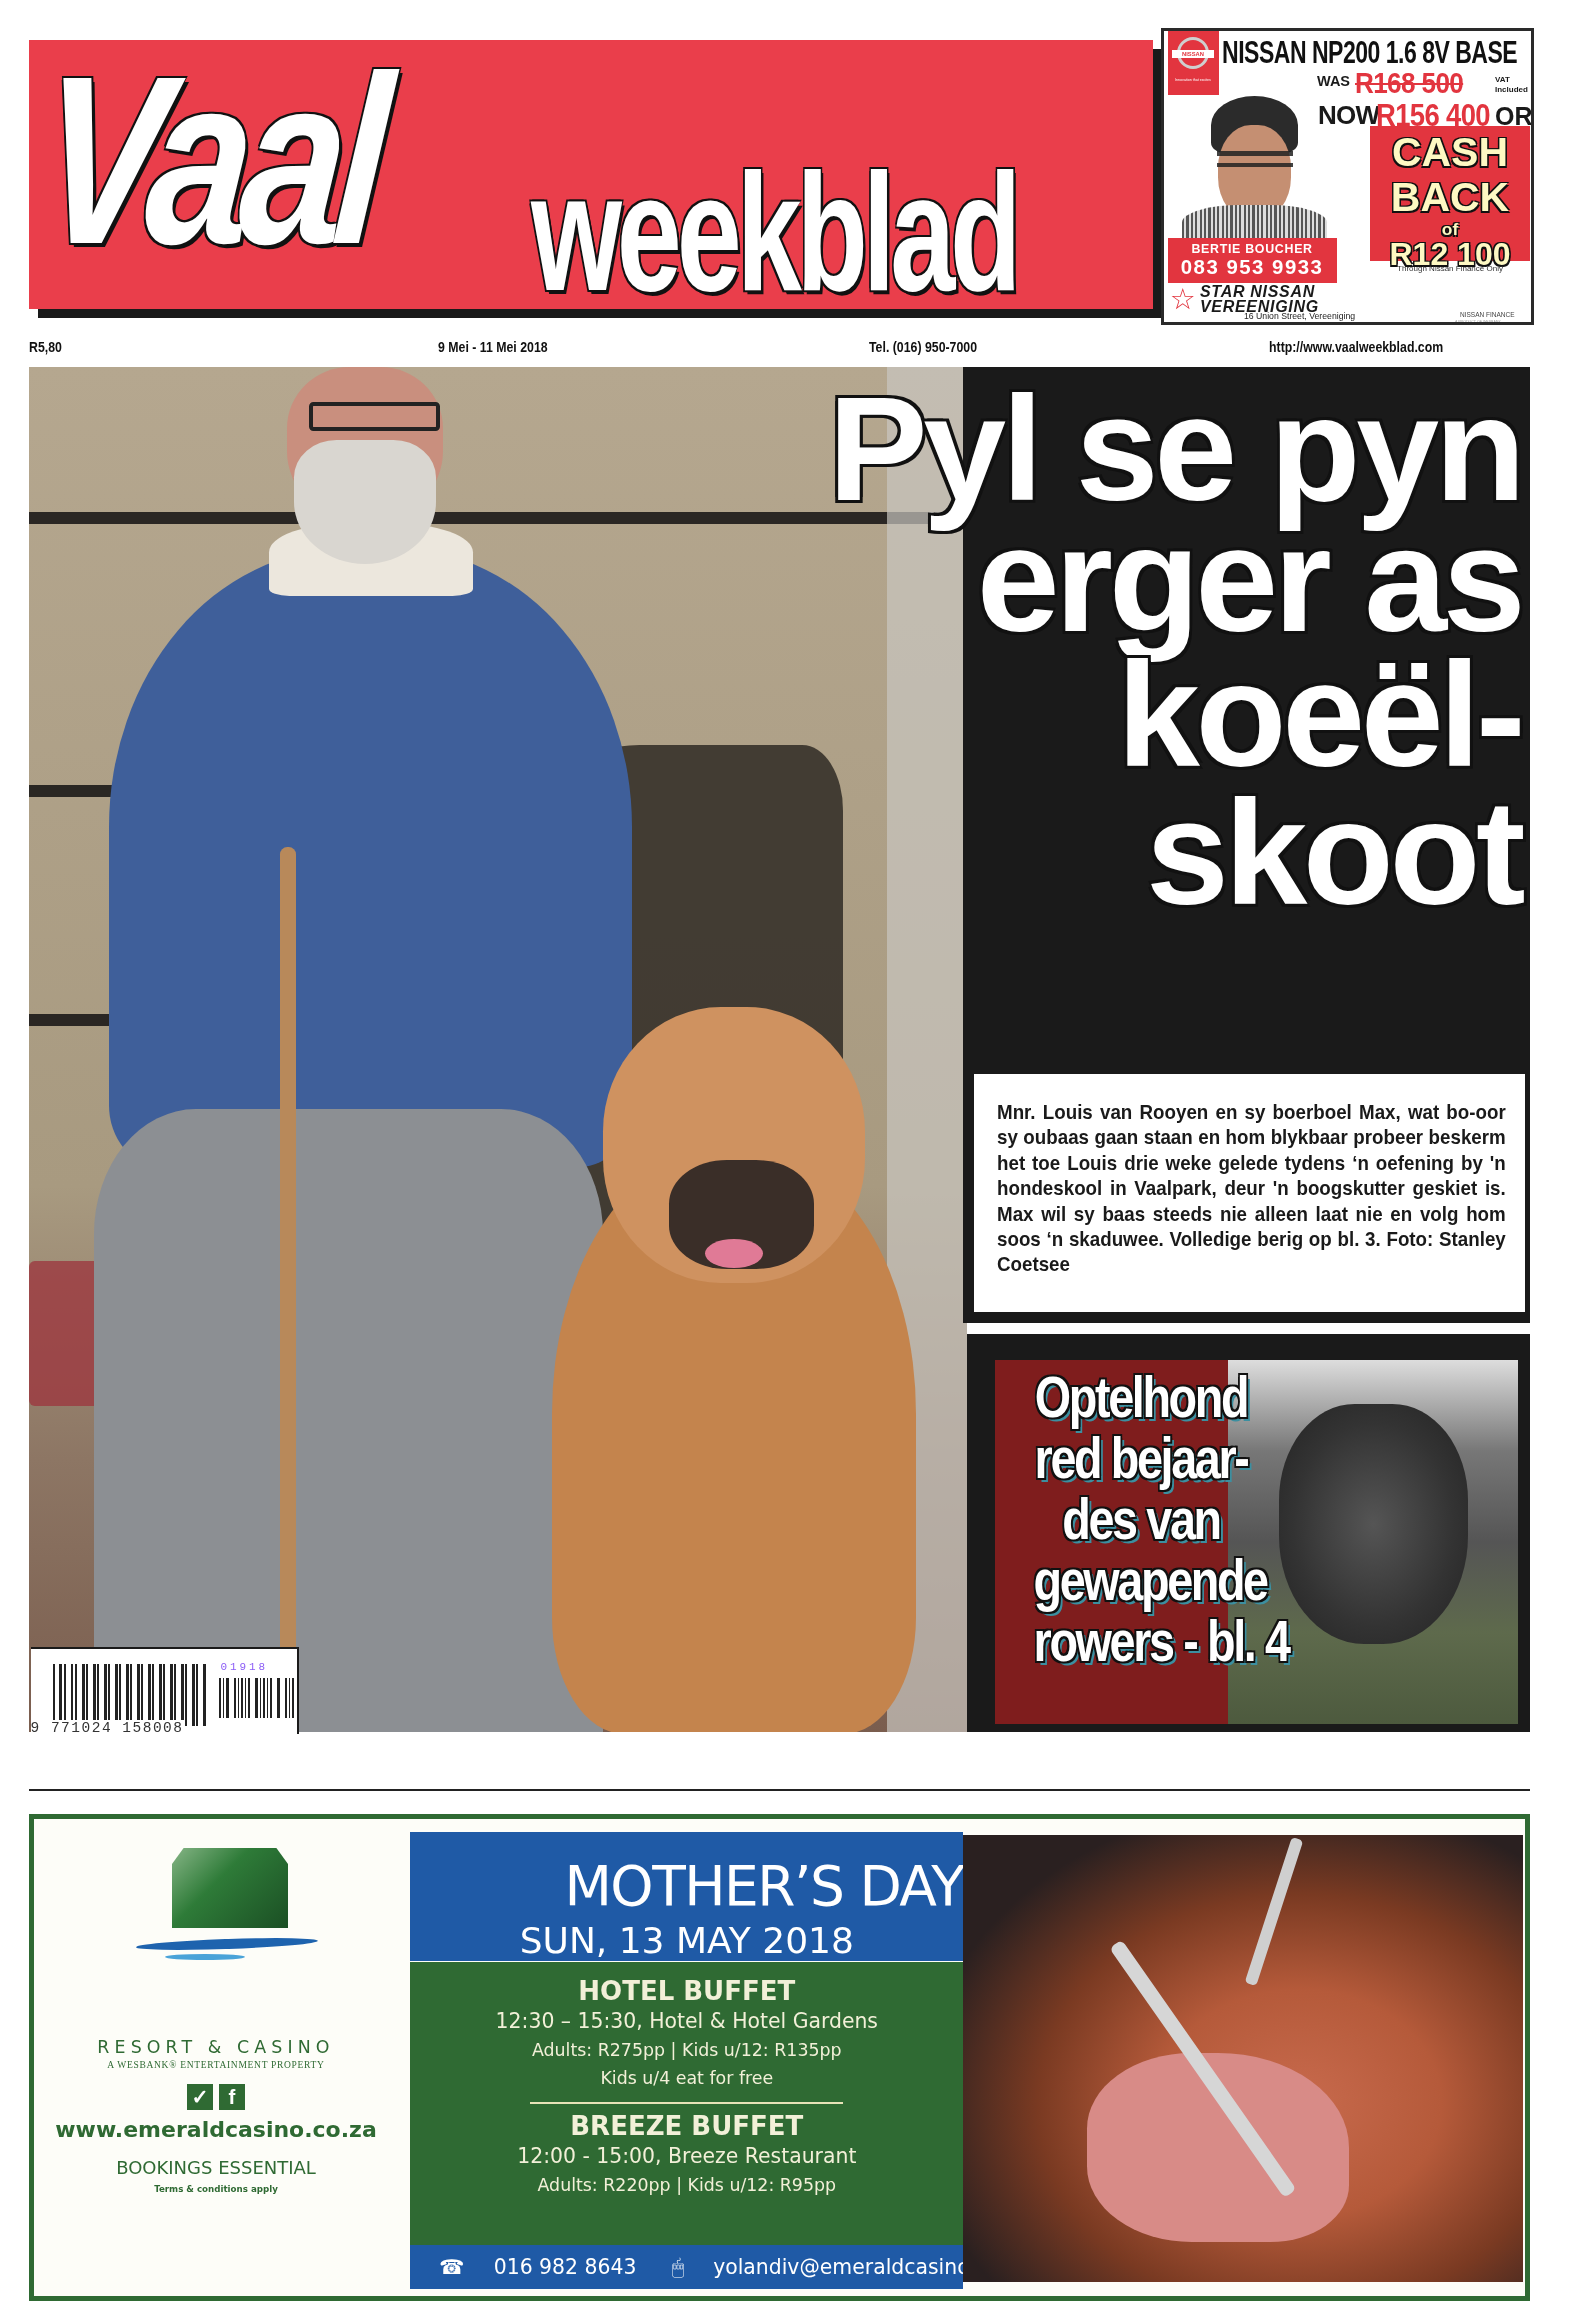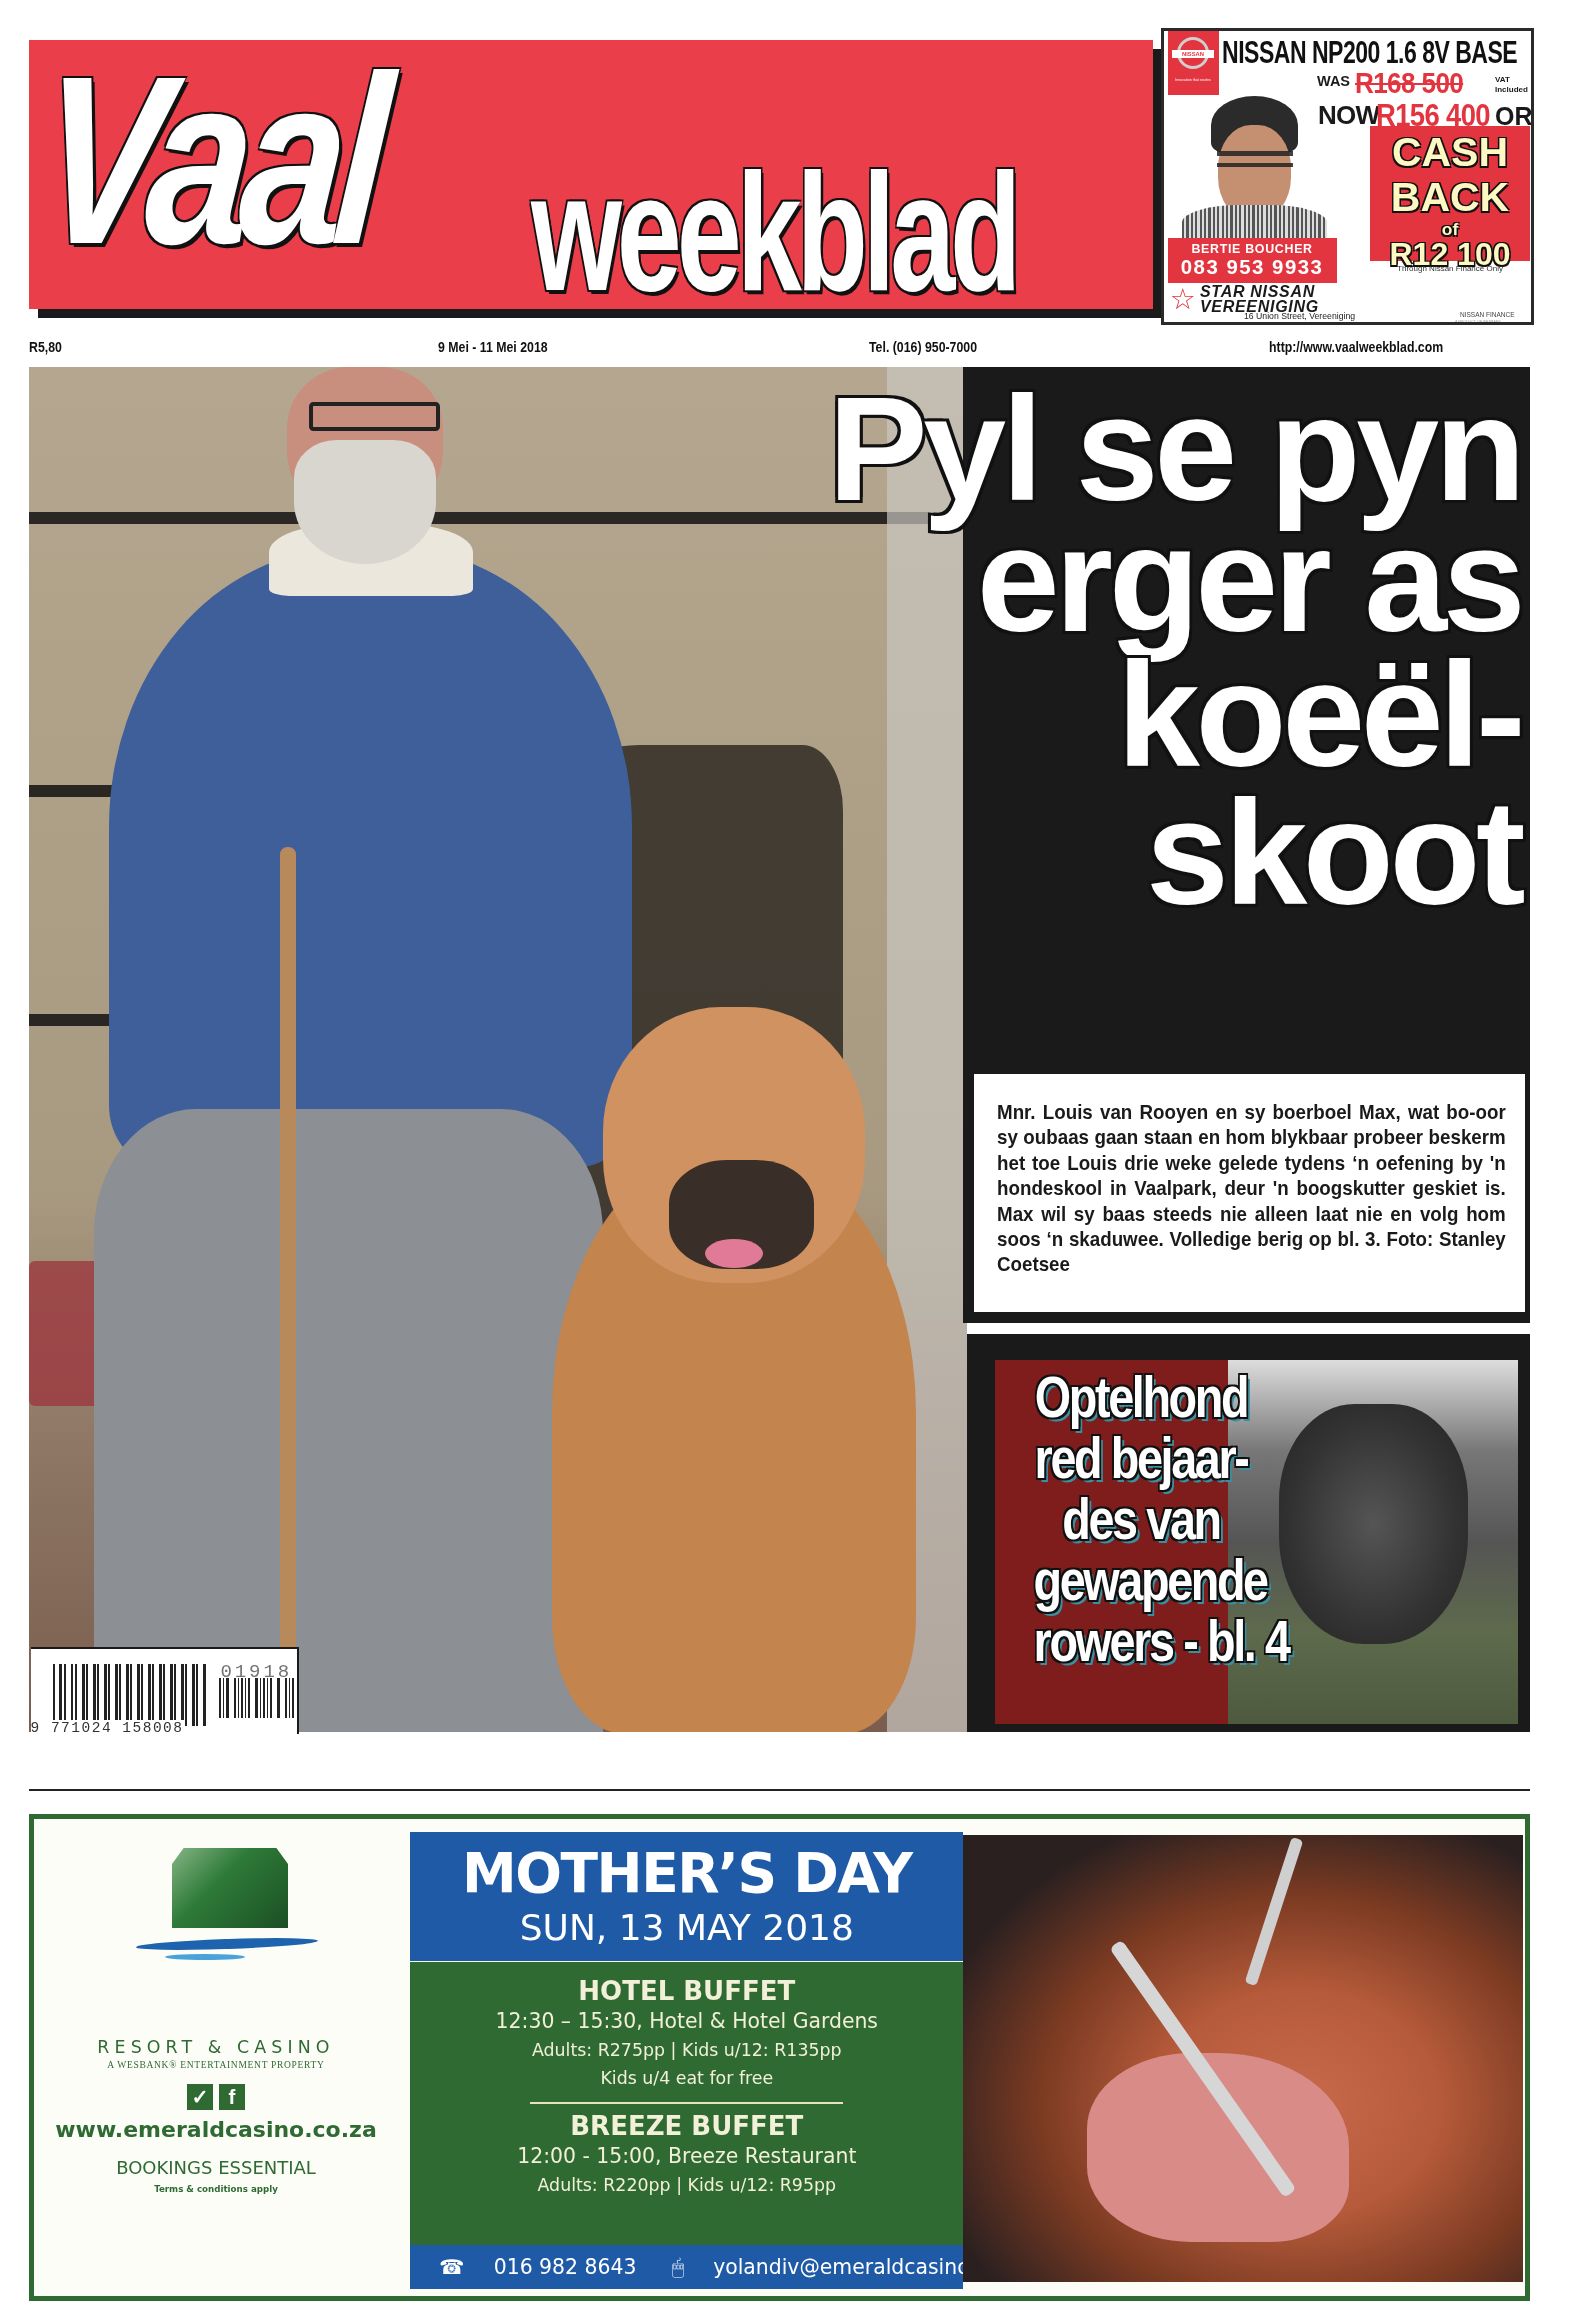--- a/index.html
+++ b/index.html
@@ -74,21 +74,21 @@
   .dog-head { position: absolute; left: 574px; top: 640px; width: 262px; height: 276px; background: #cf9260; border-radius: 45%; }
   .dog-muzzle { position: absolute; left: 640px; top: 793px; width: 145px; height: 109px; background: #3a2e28; border-radius: 40%; }
   .dog-tongue { position: absolute; left: 676px; top: 872px; width: 58px; height: 29px; background: #e07a96; border-radius: 50%; }
 
   
   #barcode { left: 30.5px; top: 1647px; width: 268px; height: 87px; background: #fff; border: 2.2px solid #1a1a1a; border-bottom: none; border-left: none; }
   .bc-bars-main { position: absolute; left: 22px; top: 14.5px; width: 153px; height: 62px;
      background: repeating-linear-gradient(90deg, #222 0 2.2px, #fff 2.2px 3.6px, #222 3.6px 4.4px, #fff 4.4px 6.5px, #222 6.5px 9.5px, #fff 9.5px 11px); }
   .bc-bars-add { position: absolute; left: 188px; top: 29px; width: 76px; height: 40px;
      background: repeating-linear-gradient(90deg, #222 0 2.2px, #fff 2.2px 4.4px, #222 4.4px 5.1px, #fff 5.1px 7.3px); }
-  .bc-add-num { position: absolute; left: 190px; top: 11.6px; font-family: "Liberation Mono", monospace; font-size: 19px; letter-spacing: 2.9px; color: #737373; }
+  .bc-add-num { position: absolute; left: 190px; top: 11.6px; font-family: "Liberation Mono", monospace; font-size: 11px; letter-spacing: 2.9px; color: #8b5cf6; }
   .bc-num { position: absolute; left: 0px; top: 71px; font-family: "Liberation Mono", monospace; font-size: 14.5px; letter-spacing: 1.5px; color: #333; background: #fff; }
 
   
   #headline-block { left: 963px; top: 367px; width: 567px; height: 956px; background: #1a1a1a; }
   .hl-line { position: absolute; right: 8.7px; font-weight: 700; color: #ffffff; font-size: 149px; line-height: 1; letter-spacing: -4.4px; white-space: nowrap;
      text-shadow: -2.9px -2.9px 0 #111, 2.9px -2.9px 0 #111, -2.9px 2.9px 0 #111, 2.9px 2.9px 0 #111; }
   #caption-box { left: 974px; top: 1074px; width: 551px; height: 238px; background: #ffffff; padding: 26px 17.4px 7.3px 23px; }
   .caption-text { font-size: 20.4px; font-weight: 700; line-height: 25.4px; text-align: justify; color: #1a1a1a; transform: scaleX(0.92); transform-origin: left top; width: 553px; }
 
   
@@ -113,21 +113,21 @@
   .em-sub { position: absolute; left: 0; top: 218px; width: 364px; font-family: "DejaVu Sans", sans-serif; font-size: 17.4px; letter-spacing: 5.1px; color: #2f6a33; }
   .em-caesars { position: absolute; left: 0; top: 241px; width: 364px; font-family: "Liberation Serif", serif; font-size: 9.5px; color: #2f6a33; letter-spacing: 0.7px; }
   .em-social { position: absolute; left: 0; top: 265px; width: 364px; }
   .em-social span { display: inline-block; width: 26px; height: 26px; background: #2f6a33; color: #fff; font-weight: 700; font-size: 20.4px; line-height: 26px; margin: 0 2.9px; }
   .em-web { position: absolute; left: 0; top: 298px; width: 364px; font-family: "DejaVu Sans", sans-serif; font-weight: 700; font-size: 22px; color: #2f6a33; }
   .em-book { position: absolute; left: 0; top: 338px; width: 364px; font-family: "DejaVu Sans", sans-serif; font-size: 18px; color: #2f6a33; }
   .em-terms { position: absolute; left: 0; top: 365px; width: 364px; font-family: "DejaVu Sans", sans-serif; font-weight: 700; font-size: 8.7px; color: #2f6a33; }
 
   .em-mid { position: absolute; left: 369px; top: 0; width: 560px; height: 476px; }
   .em-blue { position: absolute; left: 7.3px; top: 13px; width: 553px; height: 129px; background: #1f5aa6; text-align: center; color: #fff; }
-  .em-title { display: block; font-family: "DejaVu Sans", sans-serif; font-weight: 700; font-size: 55px; margin-top: 9px; letter-spacing: -1.5px; line-height: 65px; }
+  .em-title { display: block; font-family: "DejaVu Sans", sans-serif; font-weight: 400; font-size: 55px; margin-top: 22px; letter-spacing: -1.5px; line-height: 65px; text-align: right; }
   .em-date { display: block; font-family: "DejaVu Sans", sans-serif; font-size: 36px; line-height: 44px; }
   .em-green { position: absolute; left: 7.3px; top: 143px; width: 553px; height: 284px; background: #2f6a33; text-align: center; color: #f2f0d8; font-family: "DejaVu Sans", sans-serif; }
   .em-h { display: block; font-weight: 700; font-size: 26px; line-height: 32px; }
   .em-l { display: block; font-size: 20.4px; line-height: 29px; }
   .em-s { display: block; font-size: 17.4px; line-height: 28px; }
   .em-divider { width: 313px; height: 2.2px; background: #e8e3b8; margin: 10.2px auto 5.8px auto; }
   .em-contact { position: absolute; left: 7.3px; top: 426px; width: 553px; height: 44px; background: #1f5aa6; color: #fff; font-family: "DejaVu Sans", sans-serif; font-size: 20.4px; line-height: 44px; padding-left: 29px; white-space: nowrap; }
   .em-contact span { margin-right: 29px; }
 
   .em-right { position: absolute; left: 929px; top: 16px; width: 560px; height: 447px;

